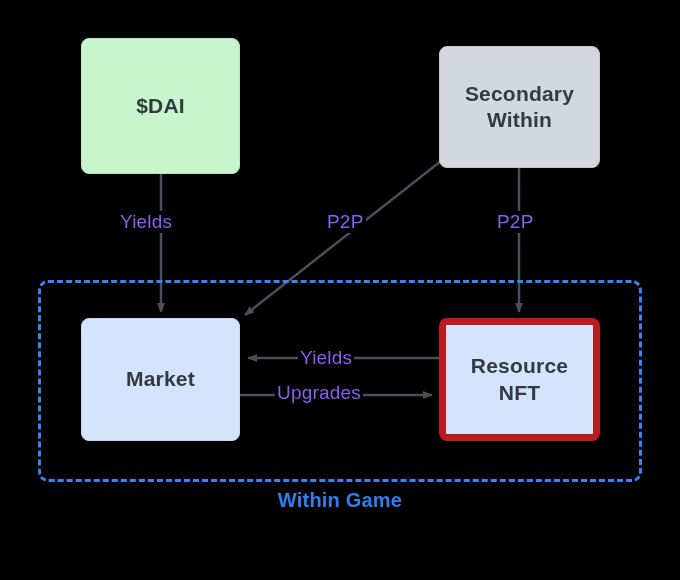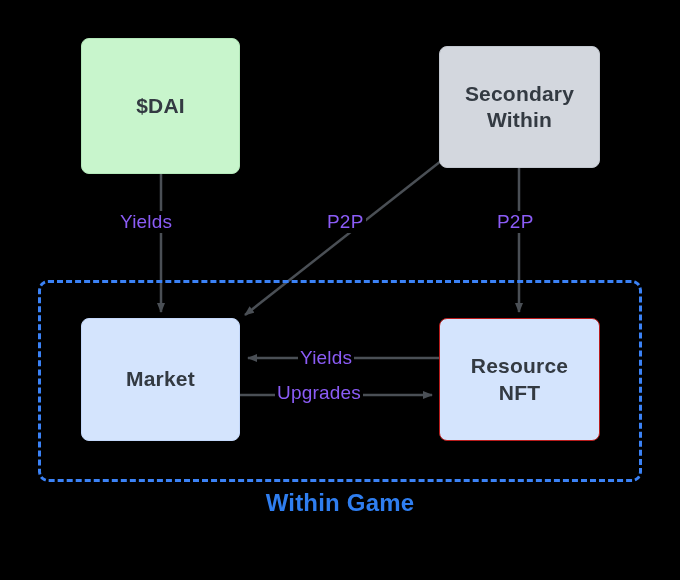--- a/index.html
+++ b/index.html
@@ -50,39 +50,39 @@
     margin-top: 8px;
   }
   #node-lands {
     left: 81px; top: 318px; width: 159px; height: 123px;
     background: #d4e4fd;
     border: 1px solid #c4d8fa;
   }
   #node-resource-nft {
     left: 439px; top: 318px; width: 161px; height: 123px;
     background: #d4e4fd;
-    border: 1px solid #b91c1c;
+    border: 7px solid #b91c1c;
   }
   #cluster-within-game {
     position: absolute;
     left: 38px; top: 280px;
     width: 604px; height: 202px;
     box-sizing: border-box;
     border: 3px dashed #3b82f6;
     border-radius: 10px;
     background: transparent;
     z-index: 1;
   }
   .cluster-label {
     position: absolute;
     left: 0; top: 489px;
     width: 680px;
     text-align: center;
     color: #2f7ef0;
-    font-size: 24px;
+    font-size: 20px;
     font-weight: bold;
     letter-spacing: 0.2px;
     z-index: 4;
   }
   .edge-label {
     position: absolute;
     color: #8b5cf6;
     font-size: 19px;
     font-weight: normal;
     white-space: nowrap;

